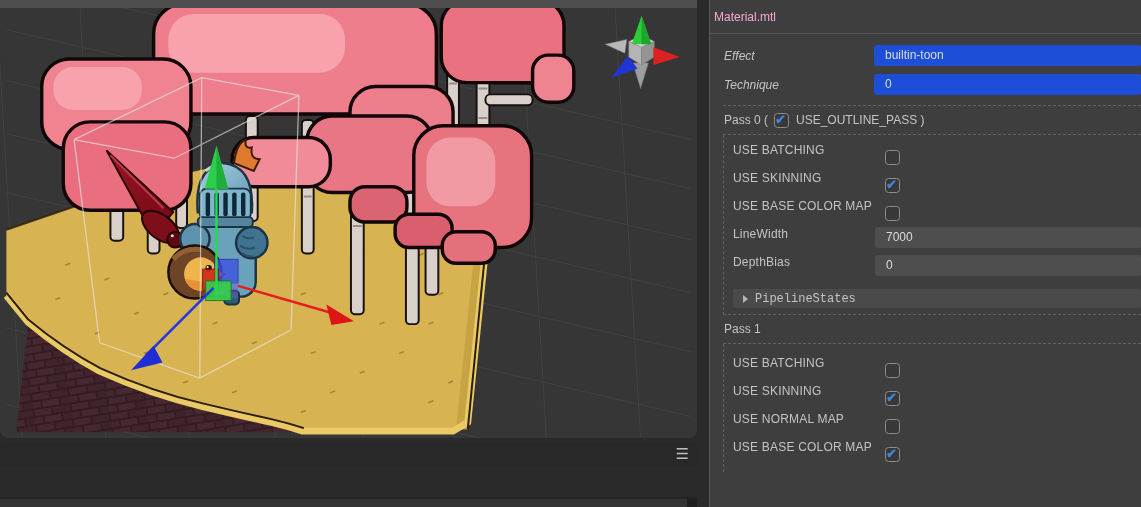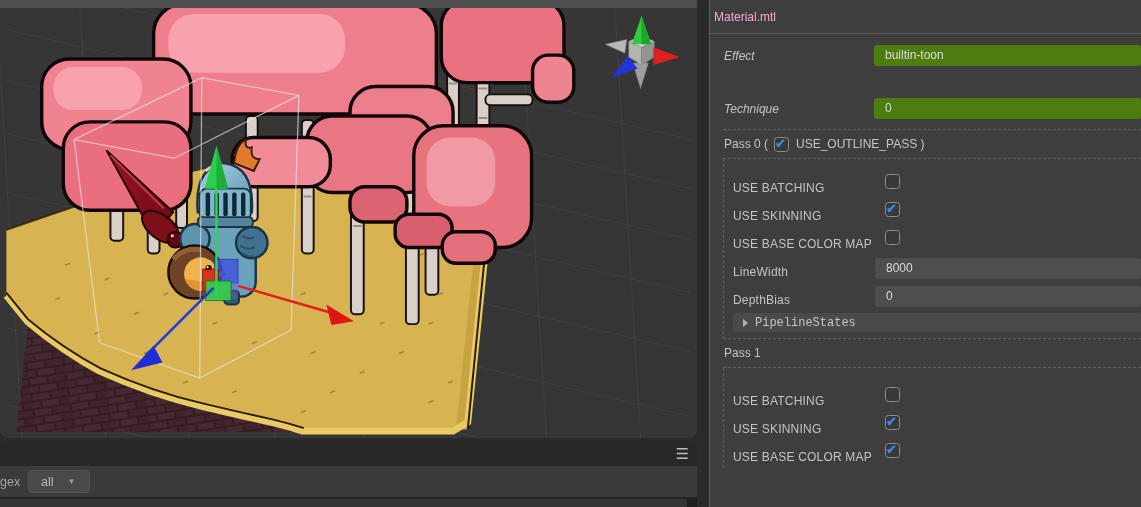--- a/index.html
+++ b/index.html
@@ -45,36 +45,36 @@
   
   .inspector{
     position:absolute;left:709px;top:0;width:432px;height:507px;background:#3e3e3e;
     border-left:1px solid #5a5a5a;box-sizing:border-box;color:#c4c4c4;font-size:12px;
     overflow:hidden;
   }
   .insp-header{
     height:33px;line-height:34px;padding-left:4px;color:#f9a8d4;
     border-bottom:1px solid #555;
   }
-  .row{height:29px;display:flex;align-items:center;position:relative;margin-top:24px;}
+  .row{height:29px;display:flex;align-items:center;position:relative;}
   .row.first{margin-top:7px;}
   .row .lbl{margin-left:14px;font-style:italic;}
   .row .field{
-    position:absolute;left:164px;right:0;height:21px;background:#4d7c0f;border-radius:3px;
+    position:absolute;left:164px;right:0;height:21px;background:#1d4ed8;border-radius:3px;
     color:#dcdcdc;line-height:21px;padding-left:11px;cursor:text;
   }
   .sep-dash{border-top:1px dashed #616161;margin-left:13px;margin-top:6px;}
   .pass-head{height:28px;display:flex;align-items:center;border-bottom:1px dashed #616161;
     margin-left:13px;position:relative;}
   .pass-head .lbl{margin-left:1px;text-align:right;}
   .pass-head .cb{margin:0 7px 0 6px;}
   .pass-body{border-left:1px dashed #616161;margin-left:13px;padding-top:8px;
     border-bottom:1px dashed #616161;padding-bottom:4px;}
   .pass-body.p1{padding-top:12px;border-bottom:none;}
-  .prow{height:28px;display:flex;align-items:flex-end;position:relative;}
+  .prow{height:28px;display:flex;align-items:flex-start;position:relative;}
   .prow .lbl{margin-left:9px;letter-spacing:.2px;}
   .prow .cb{position:absolute;left:161px;top:7px;}
   .prow .field{
     position:absolute;left:151px;right:0;height:21px;background:#4e4e4e;border-radius:3px;
     color:#dcdcdc;line-height:21px;padding-left:11px;cursor:text;
   }
   .cb{
     width:13px;height:13px;border:1.5px solid #8d8d8d;border-radius:3.5px;background:#383838;
     position:relative;cursor:pointer;box-sizing:content-box;
   }
@@ -263,27 +263,20 @@
         <polygon points="647,16 647,45 657,45" fill="#1da52c"></polygon>
         <polygon points="686,58 659,48 659,66" fill="#dd2020"></polygon>
       </g>
     </svg>
   </div>
 
   <div class="console">
     <div class="console-header">
       <span class="hamburger">☰</span>
     </div>
-    <div class="console-body">
-      <span class="filter-label">gex</span>
-      <div class="dropdown">
-        <span class="dd-value">all</span>
-        <span class="dd-caret">▼</span>
-      </div>
-    </div>
     <div class="console-foot"></div>
     <div class="foot-corner"></div>
   </div>
 </div>
 
 <div class="inspector">
   <div class="insp-header">Material.mtl</div>
 
   <div class="row first">
     <span class="lbl">Effect</span>
@@ -314,21 +307,21 @@
       <span class="cb on">
           <span class="mark">✔</span>
         </span>
     </div>
     <div class="prow">
       <span class="lbl">USE BASE COLOR MAP</span>
       <span class="cb"></span>
     </div>
     <div class="prow">
       <span class="lbl">LineWidth</span>
-      <div class="field">8000</div>
+      <div class="field">7000</div>
     </div>
     <div class="prow">
       <span class="lbl">DepthBias</span>
       <div class="field">0</div>
     </div>
     <div class="pipeline">
       <span class="tri"></span>
       <span>PipelineStates</span>
     </div>
   </div>
@@ -343,19 +336,23 @@
       <span class="lbl">USE BATCHING</span>
       <span class="cb"></span>
     </div>
     <div class="prow">
       <span class="lbl">USE SKINNING</span>
       <span class="cb on">
           <span class="mark">✔</span>
         </span>
     </div>
     <div class="prow">
+      <span class="lbl">USE NORMAL MAP</span>
+      <span class="cb"></span>
+    </div>
+    <div class="prow">
       <span class="lbl">USE BASE COLOR MAP</span>
       <span class="cb on">
           <span class="mark">✔</span>
         </span>
     </div>
   </div>
 </div>
 
 </body></html>

